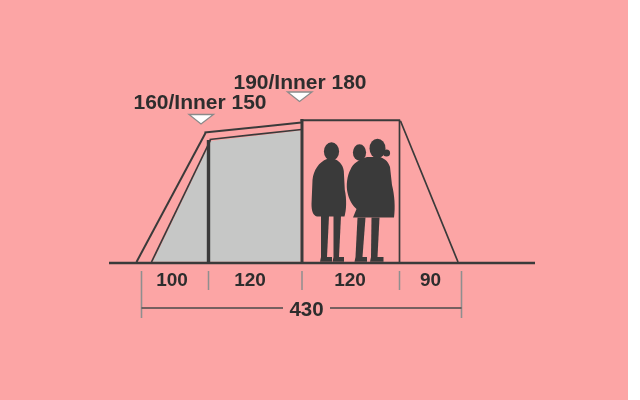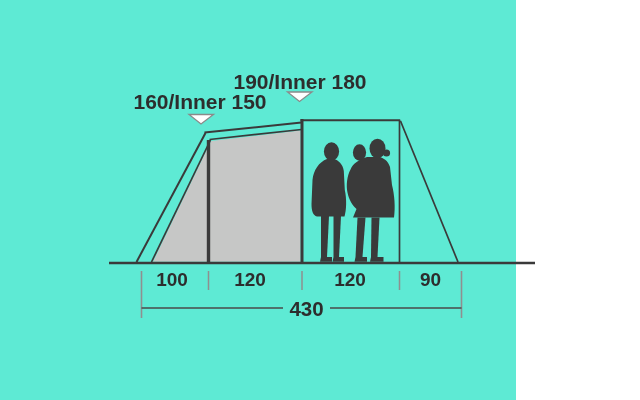--- a/index.html
+++ b/index.html
@@ -6,23 +6,23 @@
     margin: 0;
     padding: 0;
     background: #ffffff;
     width: 640px;
     height: 400px;
     overflow: hidden;
     font-family: "Liberation Sans", sans-serif;
   }
   .stage {
     position: relative;
-    width: 516px;
+    width: 628px;
     height: 400px;
-    background: #5eead4;
+    background: #fca5a5;
   }
   svg { display: block; }
   .lbl-height {
     font-family: "Liberation Sans", sans-serif;
     font-weight: 700;
     font-size: 21px;
   }
   .lbl-dim {
     font-family: "Liberation Sans", sans-serif;
     font-weight: 700;

